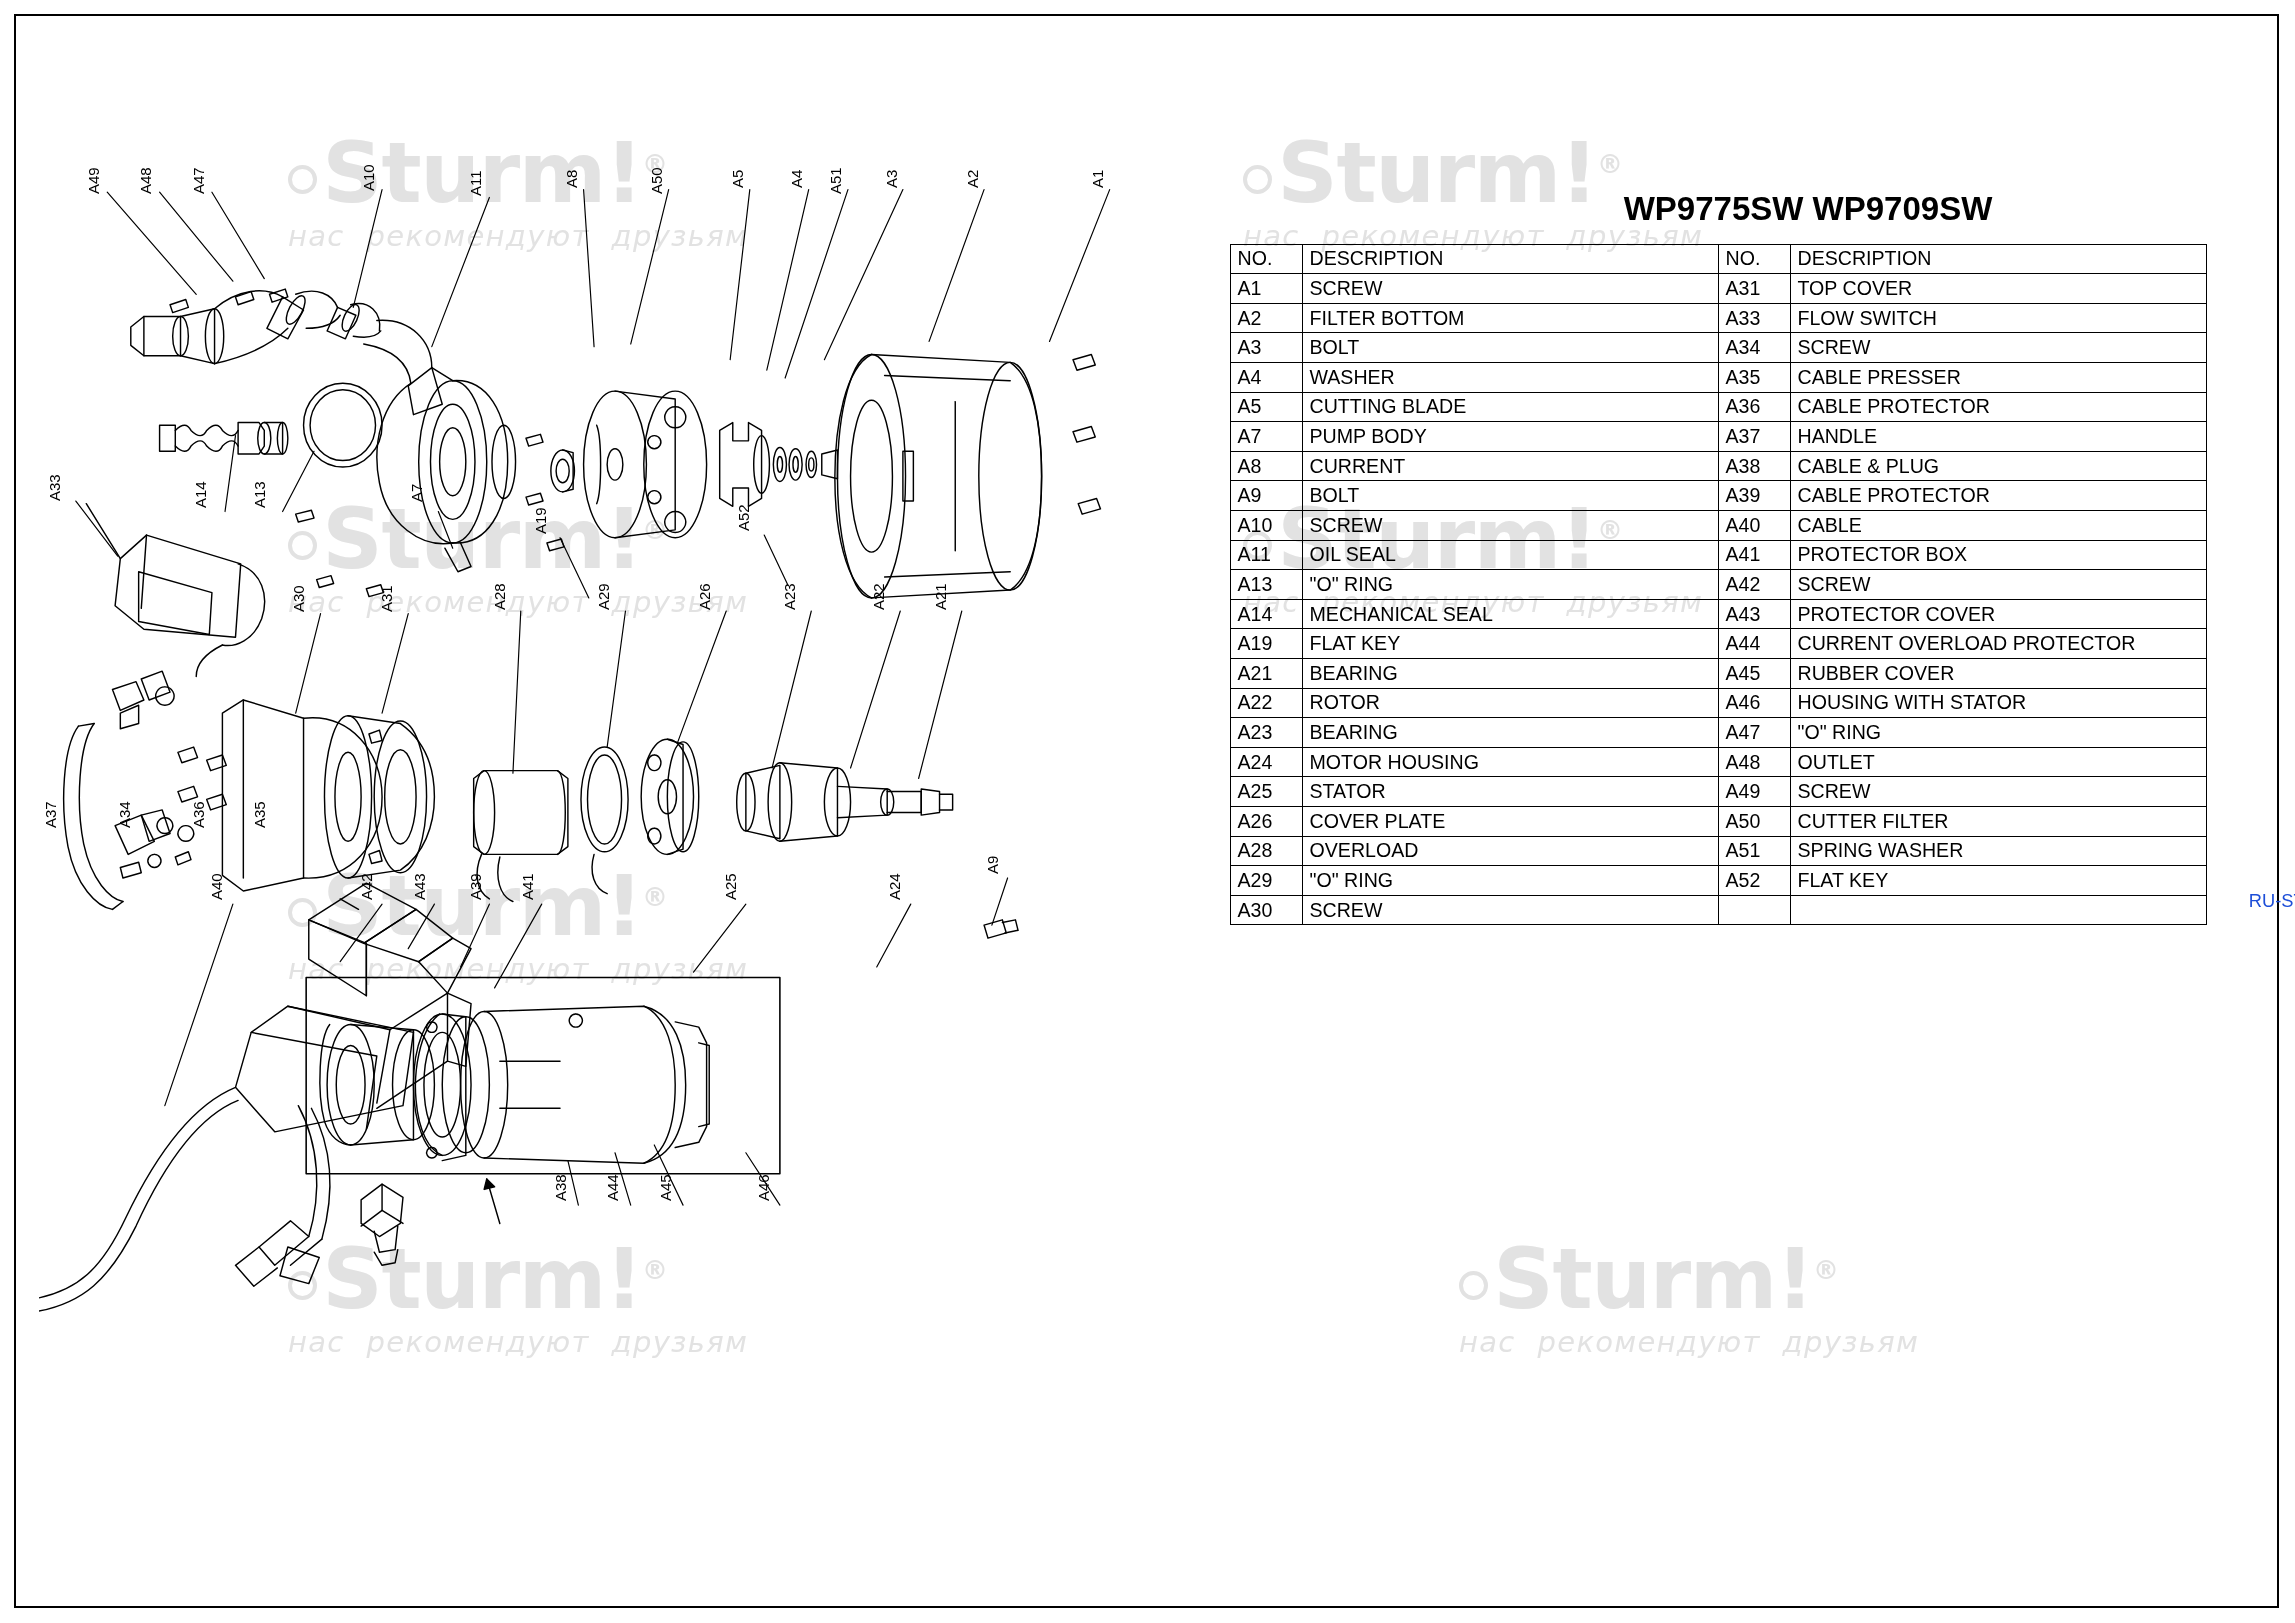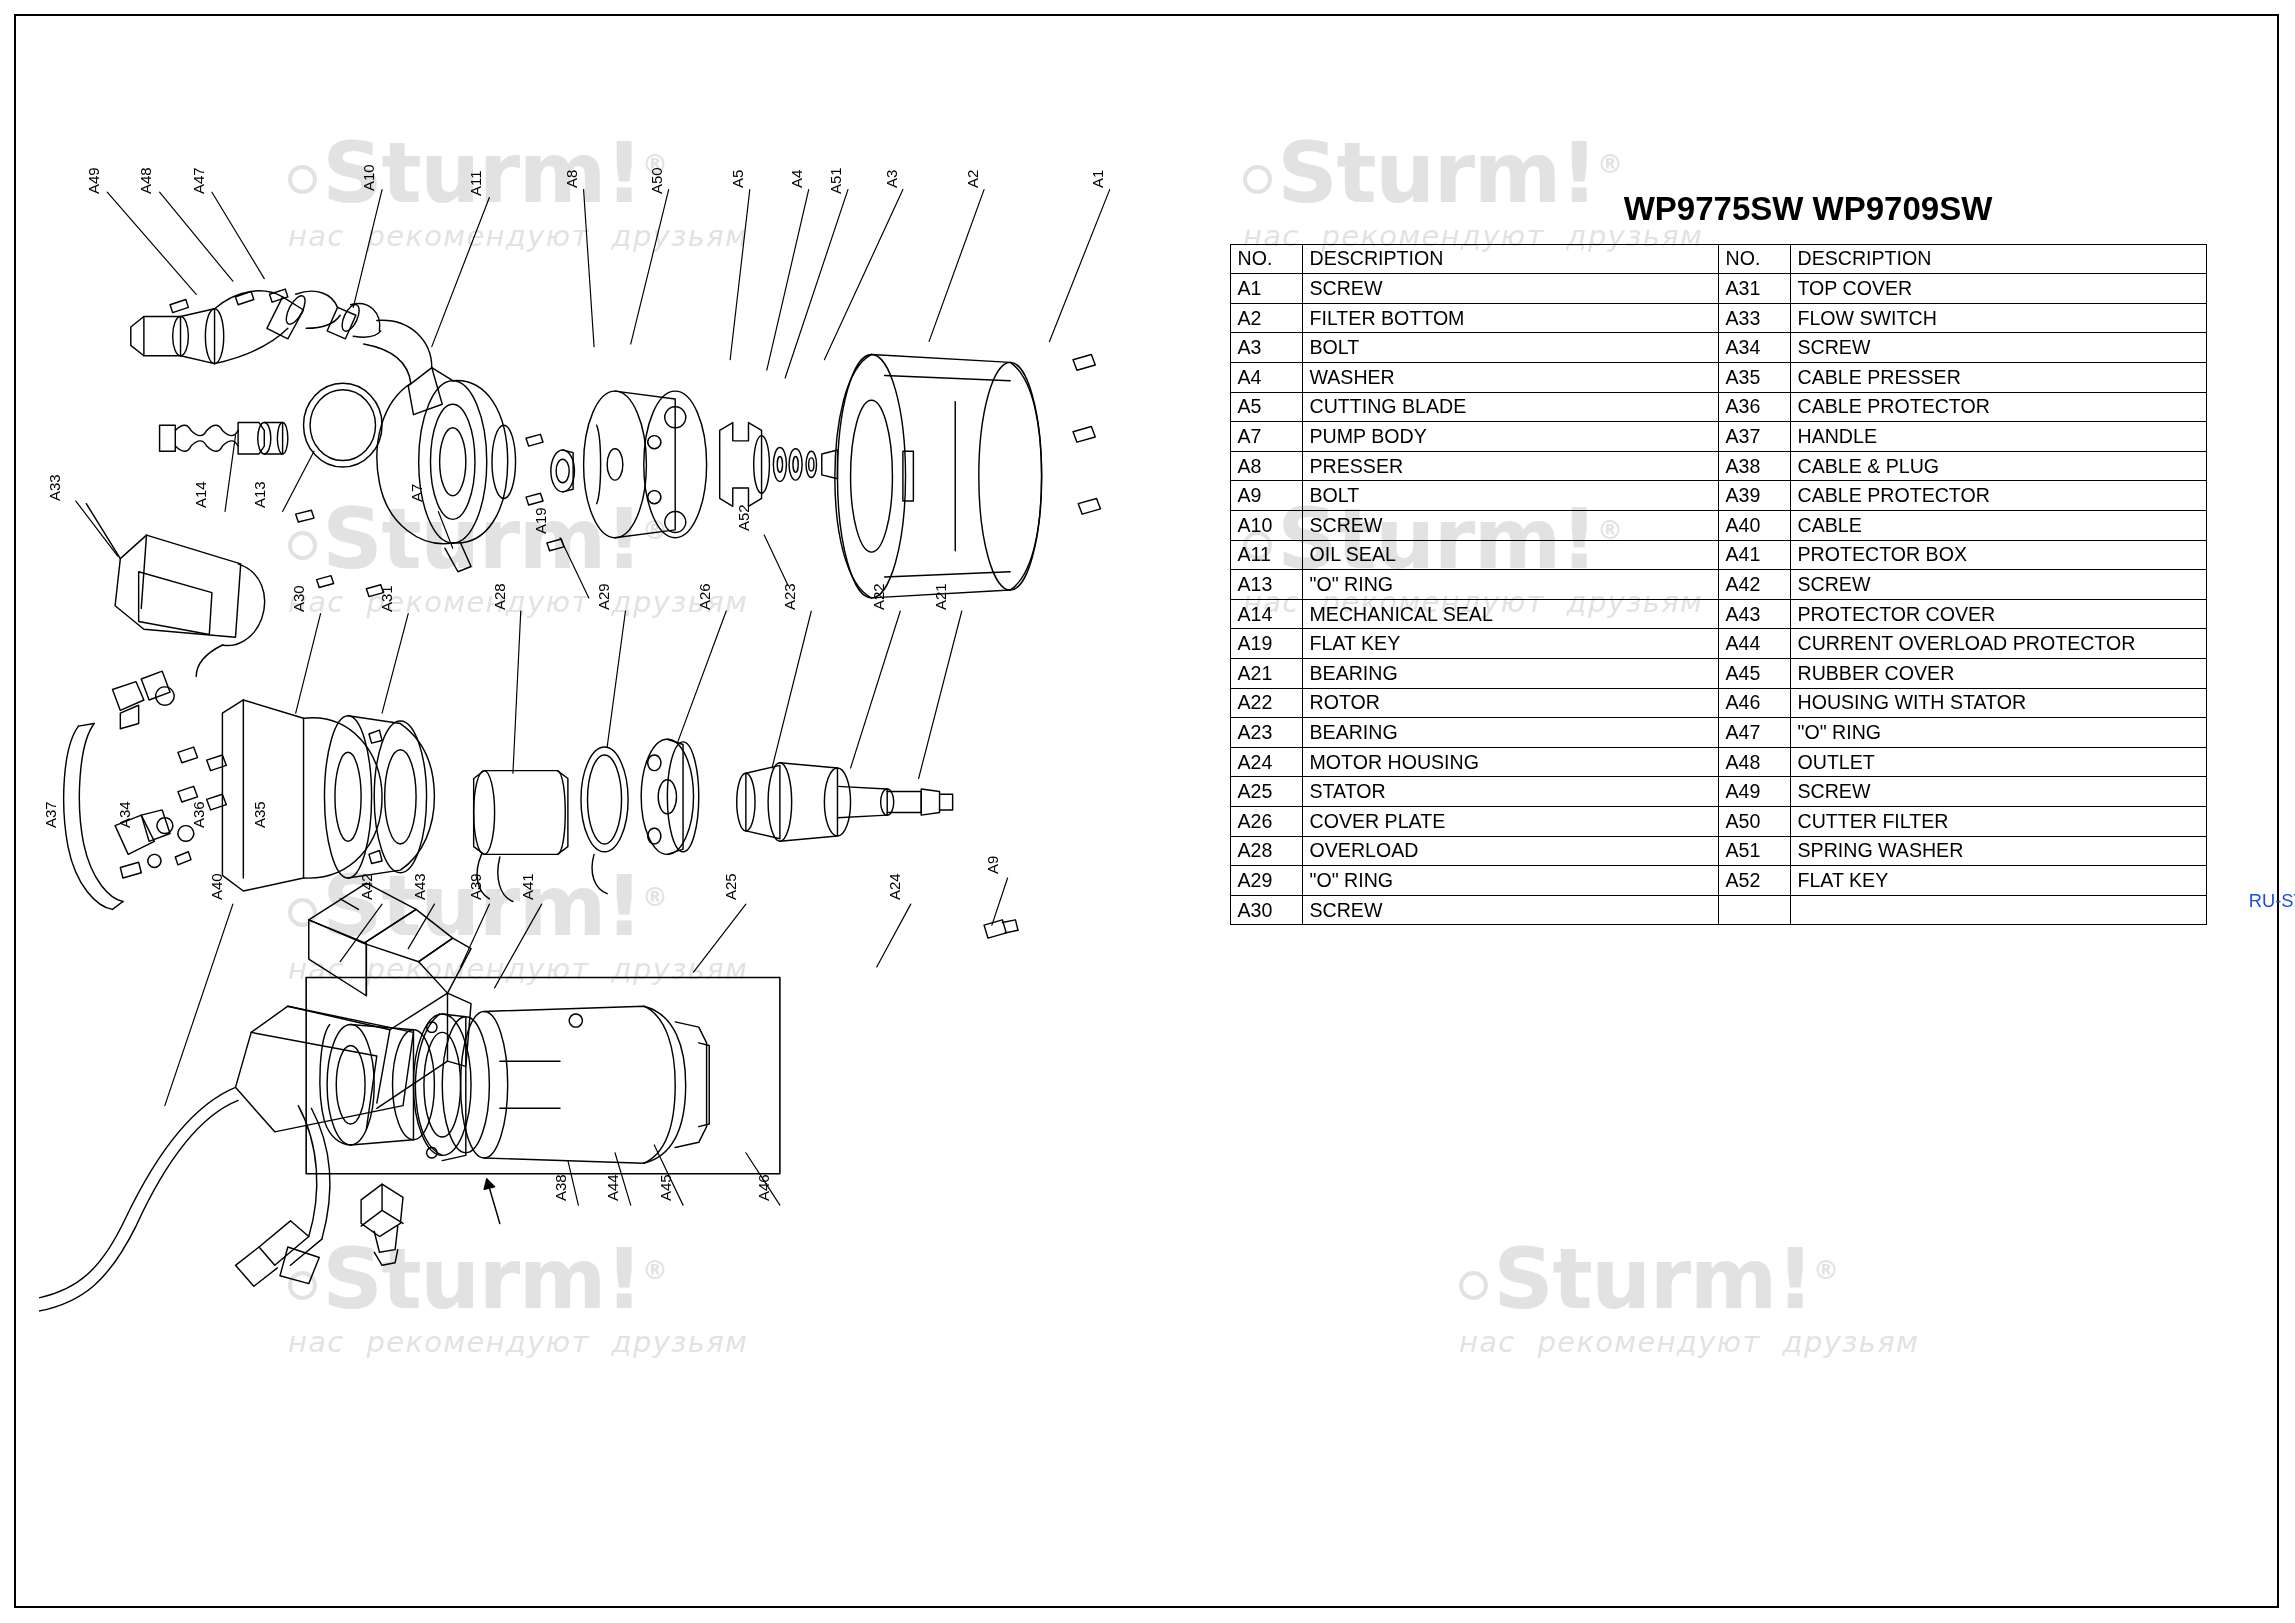--- a/index.html
+++ b/index.html
@@ -596,21 +596,21 @@
           <td>CABLE PROTECTOR</td>
         </tr>
         <tr>
           <td>A7</td>
           <td>PUMP BODY</td>
           <td>A37</td>
           <td>HANDLE</td>
         </tr>
         <tr>
           <td>A8</td>
-          <td>PRESSER</td>
+          <td>CURRENT</td>
           <td>A38</td>
           <td>CABLE &amp; PLUG</td>
         </tr>
         <tr>
           <td>A9</td>
           <td>BOLT</td>
           <td>A39</td>
           <td>CABLE PROTECTOR</td>
         </tr>
         <tr>

